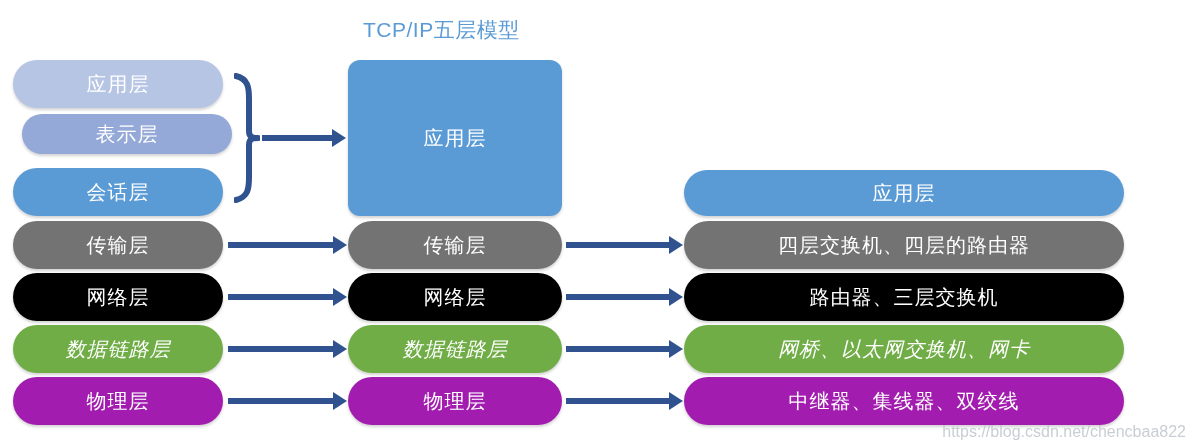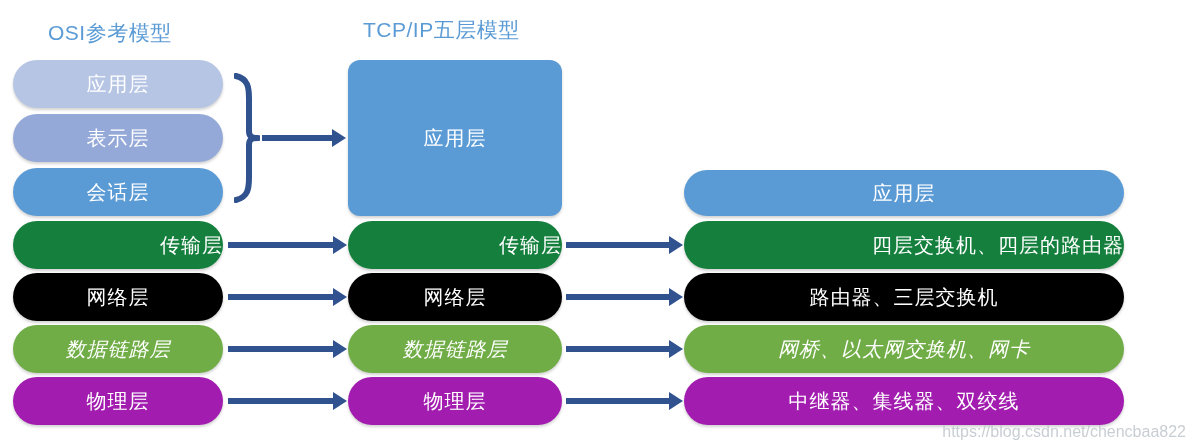--- a/index.html
+++ b/index.html
@@ -36,21 +36,21 @@
     letter-spacing:1px;
     white-space:nowrap;
     box-shadow:0 2px 3px rgba(0,0,0,.18);
   }
   .pill.tall{border-radius:12px;}
 
   
   .c-lav   {background:#b6c5e4;}
   .c-steel {background:#94a9d8;}
   .c-blue  {background:#5b9bd5;}
-  .c-navy  {background:#15803d;justify-content:flex-end;}
+  .c-navy  {background:#737373;}
   .c-lime  {background:#000000;}
   .c-olive {background:#70ad47;font-style:italic;}
   .c-green {background:#a21caf;}
 
   
   .arrow{position:absolute;height:6px;background:#30528f;}
   .arrow::after{
     content:"";
     position:absolute;
     right:-13px;top:50%;
@@ -78,27 +78,26 @@
     letter-spacing:0;
     white-space:nowrap;
     font-family:"Liberation Sans","DejaVu Sans",sans-serif;
   }
 </style>
 </head>
 <body>
 
 <div id="stage">
 
-  <div class="col-title" id="title-osi">OSI参考模型</div>
   <div class="col-title" id="title-tcp">TCP/IP五层模型</div>
 
   <div class="pill c-lav" style="left:13px;top:60px;width:210px;height:48px;">
     <span>应用层</span>
   </div>
-  <div class="pill c-steel" style="left:13px;top:114px;width:210px;height:48px;">
+  <div class="pill c-steel" style="left:22px;top:114px;width:210px;height:40px;">
     <span>表示层</span>
   </div>
   <div class="pill c-blue" style="left:13px;top:168px;width:210px;height:48px;">
     <span>会话层</span>
   </div>
   <div class="pill c-navy" style="left:13px;top:221px;width:210px;height:48px;">
     <span>传输层</span>
   </div>
   <div class="pill c-lime" style="left:13px;top:273px;width:210px;height:48px;">
     <span>网络层</span>

